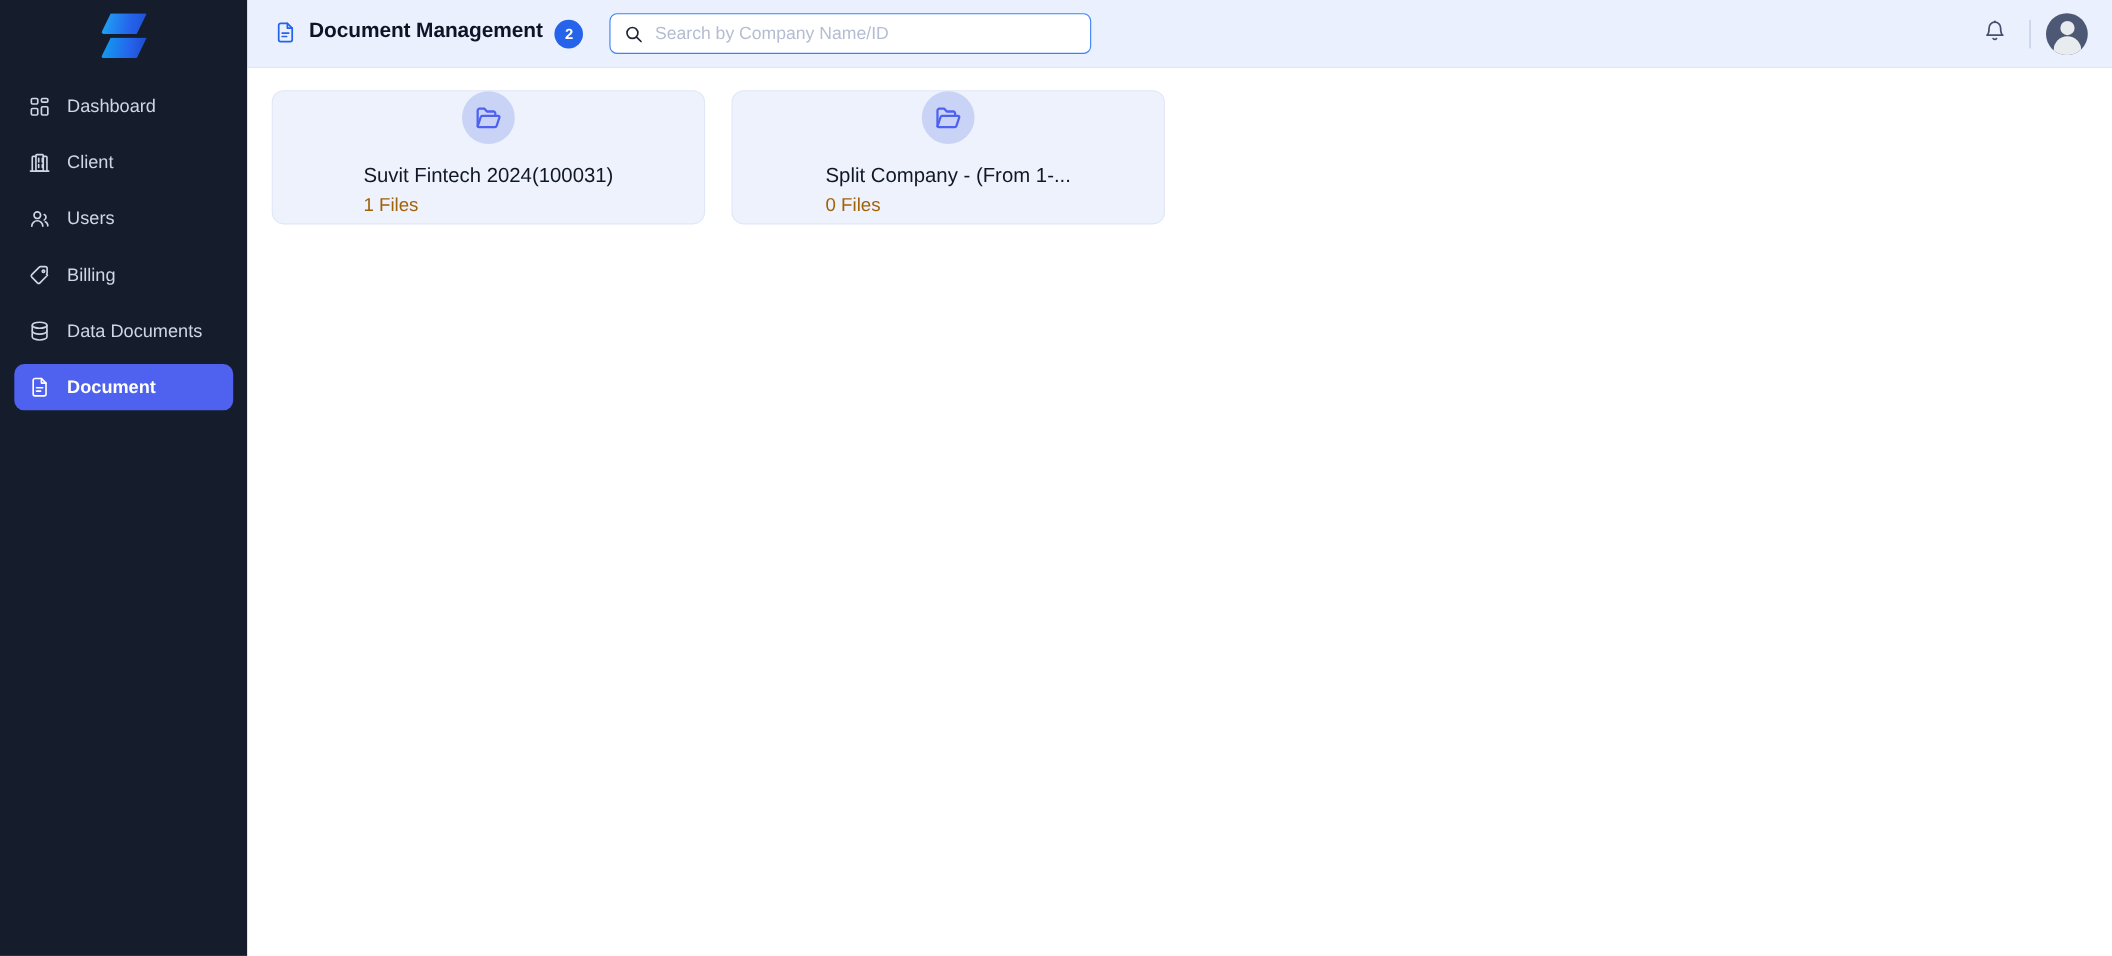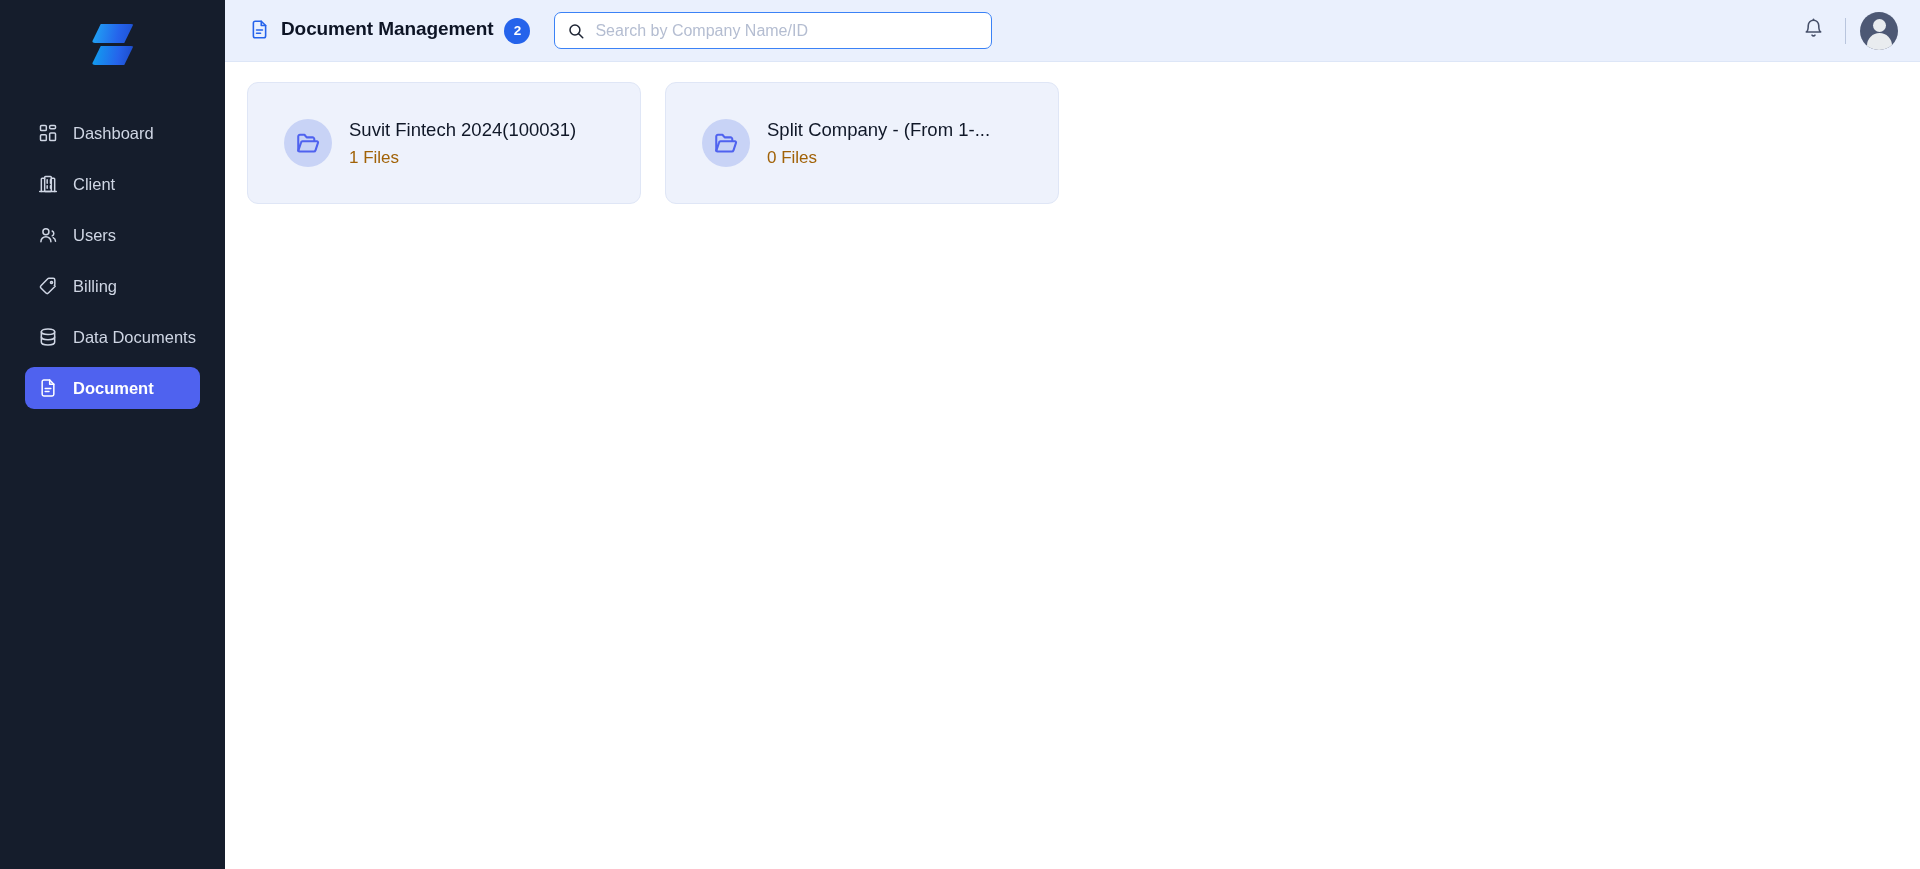--- a/index.html
+++ b/index.html
@@ -20,22 +20,21 @@
 
   
   .sidebar {
     width: 225px;
     min-width: 225px;
     height: 869px;
     background: #151d2c;
     display: flex;
     flex-direction: column;
     align-items: stretch;
-    padding: 12px;
-    gap: 24px;
+    padding: 0;
   }
 
   .logo-wrap {
     height: 66px;
     display: flex;
     align-items: center;
     justify-content: center;
   }
   .logo {
     width: 42px;
@@ -233,20 +232,21 @@
     height: 122px;
     background: #eef2fc;
     border: 1px solid #dfe6f6;
     border-radius: 11px;
     display: flex;
     align-items: center;
     gap: 17px;
     padding: 0 36px;
     cursor: pointer;
     min-width: 0;
+    flex-direction: column;
   }
   .folder-avatar {
     width: 48px;
     height: 48px;
     border-radius: 50%;
     background: #c8d3f6;
     display: flex;
     align-items: center;
     justify-content: center;
     flex: 0 0 48px;

